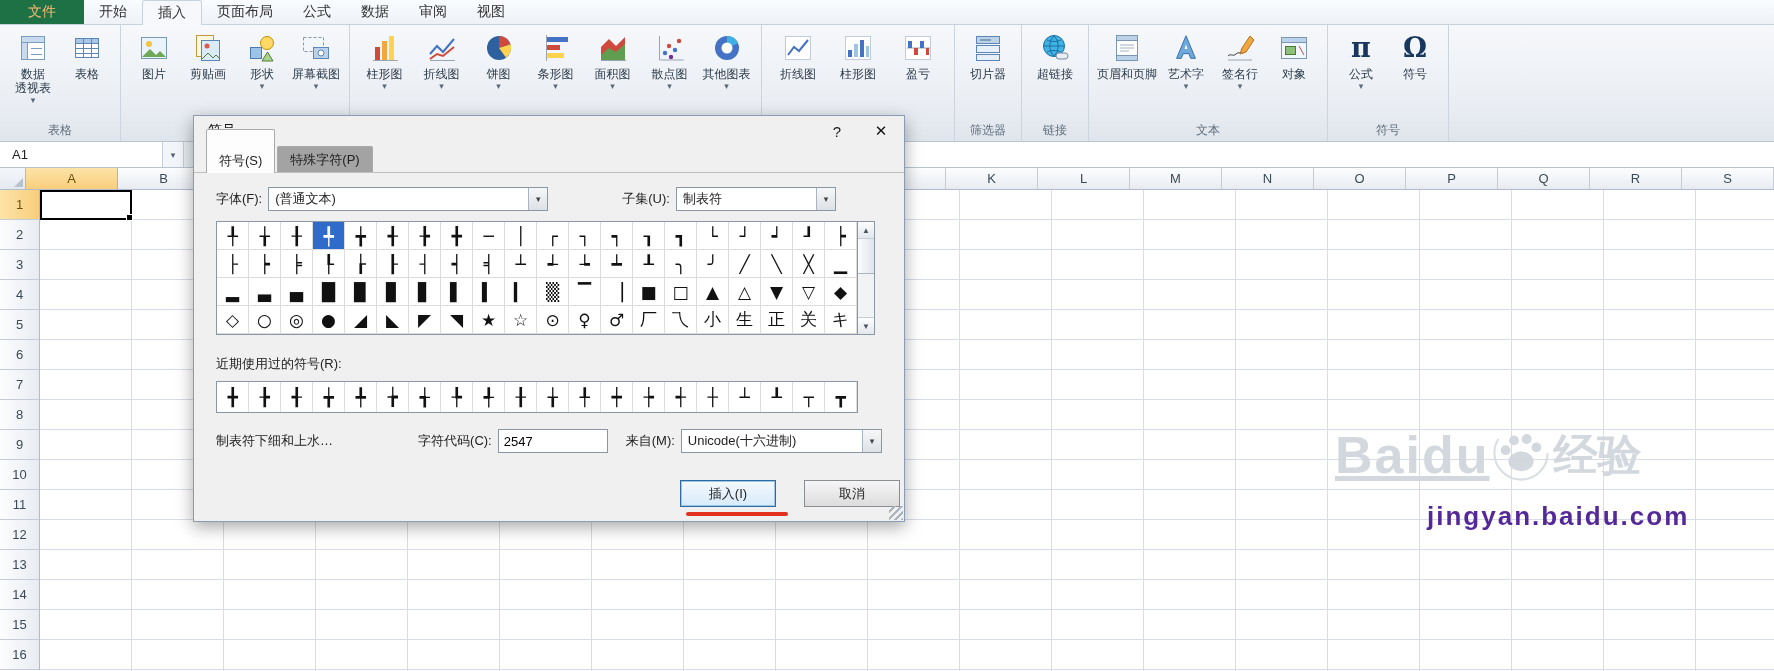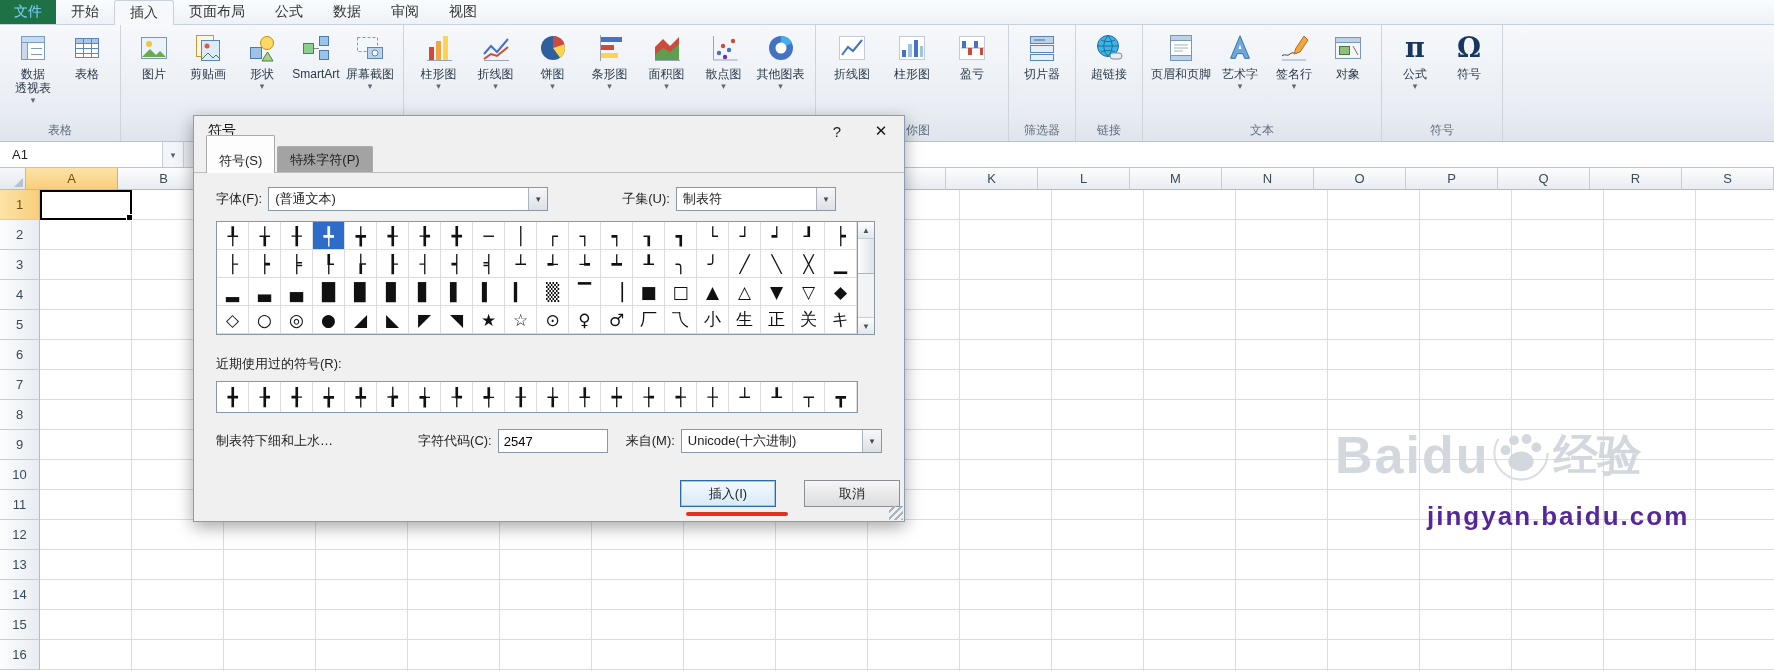--- a/index.html
+++ b/index.html
@@ -3,21 +3,21 @@
 <meta charset="utf-8">
 <style>
   html,body{margin:0;padding:0;background:#fff;}
   .app{position:relative;width:1774px;height:671px;overflow:hidden;background:#fff;
        font-family:"Liberation Sans","DejaVu Sans",sans-serif;color:#222;}
 
   
   .tabrow{position:absolute;left:0;top:0;width:100%;height:25px;
           background:linear-gradient(#fafcfe,#eef2f7);border-bottom:1px solid #c8d2dd;
           display:flex;align-items:stretch;box-sizing:border-box;}
-  .file-tab{width:56px;background:#1e7145;color:#7dd3fc;display:flex;align-items:center;justify-content:center;font-size:14px;}
+  .file-tab{width:84px;background:#1e7145;color:#fdba74;display:flex;align-items:center;justify-content:center;font-size:14px;}
   .tab{padding:0 15px;display:flex;align-items:center;font-size:14px;color:#333;}
   .tab.active{background:#f6f8fb;border:1px solid #c8d2dd;border-bottom:none;border-radius:3px 3px 0 0;margin-bottom:-1px;}
 
   
   .ribbon{position:absolute;left:0;top:25px;width:100%;height:117px;
           background:linear-gradient(#f6f8fb,#e9edf3 72%,#dfe5ec);
           border-bottom:1px solid #b9c4d1;display:flex;box-sizing:border-box;}
   .rgroup{display:flex;flex-direction:column;border-right:1px solid #ccd4dd;padding:0 6px;}
   .rbuttons{flex:1;display:flex;align-items:stretch;padding-top:3px;}
   .rbtn{min-width:50px;padding:1px 2px;display:flex;flex-direction:column;align-items:center;font-size:12px;color:#2b3a49;}
@@ -54,35 +54,35 @@
   
   .gridarea{position:absolute;left:40px;top:190px;right:0;bottom:0;background-color:#fff;
     background-image:repeating-linear-gradient(to right,transparent 0 91px,#d6dde8 91px 92px),
                      repeating-linear-gradient(to bottom,transparent 0 29px,#d6dde8 29px 30px);}
   .selcell{position:absolute;left:40px;top:190px;width:92px;height:30px;border:2px solid #000;background:#fff;box-sizing:border-box;}
   .fill-handle{position:absolute;right:-3px;bottom:-3px;width:5px;height:5px;background:#000;border:1px solid #fff;}
 
   
   .watermark{position:absolute;left:1335px;top:425px;z-index:5;color:#d0d6dc;opacity:.95;}
   .wm-line1{display:flex;align-items:center;gap:4px;font-weight:bold;}
-  .wm-brand{font-size:52px;letter-spacing:2px;}
+  .wm-brand{font-size:52px;letter-spacing:2px;text-decoration:underline;}
   .wm-paw svg{width:56px;height:56px;}
   .wm-suffix{font-size:44px;}
   .wm-line2{margin-top:16px;margin-left:92px;font-size:26px;letter-spacing:2px;color:#4c1d95;font-weight:bold;}
 
   
   .dialog{position:absolute;left:193px;top:115px;width:712px;height:407px;background:#f0f0f0;
           border:1px solid #8a9cb4;box-shadow:0 5px 16px rgba(0,0,0,.35);z-index:20;box-sizing:border-box;font-size:13px;}
   .dlg-titlebar{height:30px;display:flex;align-items:center;padding-left:14px;}
   .dlg-title{flex:1;font-size:14px;color:#111;}
   .dlg-help{width:42px;text-align:center;font-size:15px;color:#222;}
   .dlg-close{width:46px;height:30px;line-height:30px;text-align:center;font-size:15px;color:#111;}
   .dlg-tabs{display:flex;padding-left:12px;height:26px;align-items:flex-end;border-bottom:1px solid #bfbfbf;}
   .dtab{padding:4px 12px 3px;border:1px solid #aaa;border-bottom:none;background:#a3a3a3;margin-right:2px;border-radius:2px 2px 0 0;}
-  .dtab.active{background:#fdfdfd;position:relative;top:1px;padding-top:16px;}
+  .dtab.active{background:#fdfdfd;position:relative;top:1px;padding-top:22px;}
   .dlg-body{position:relative;padding:10px 22px 0;height:calc(100% - 57px);box-sizing:border-box;}
   .font-row{display:flex;align-items:center;margin-top:4px;}
   .dlbl{margin-right:6px;white-space:nowrap;}
   .subset-lbl{margin-left:74px;}
   .combo{height:24px;background:#fff;border:1px solid #8a97a5;display:flex;align-items:center;box-sizing:border-box;}
   .combo-val{flex:1;padding:0 6px;white-space:nowrap;overflow:hidden;}
   .combo-btn{width:18px;height:100%;background:linear-gradient(#f6f7f8,#dde1e6);border-left:1px solid #aab4bf;
              display:flex;align-items:center;justify-content:center;font-size:9px;color:#444;}
   .font-combo{width:280px;}
   .subset-combo{width:160px;}
@@ -186,31 +186,20 @@
             <div class="rbtn">
               <span class="ricon">
                 <svg viewBox="0 0 32 32">
                   <rect x="4.5" y="15.5" width="11" height="11" fill="#9dc3e6" stroke="#4a7ab0"></rect>
                   <circle cx="21" cy="11" r="6.5" fill="#ffd966" stroke="#bf9000"></circle>
                   <path d="M16 29l5.5-9 5.5 9z" fill="#a9d18e" stroke="#538135"></path>
                 </svg>
               </span>
               <span class="rbtn-label">形状</span>
               <span class="dropdown-arrow">▾</span>
-            </div>
-            <div class="rbtn">
-              <span class="ricon">
-                <svg viewBox="0 0 32 32">
-                  <rect x="3.5" y="11.5" width="10" height="10" fill="#8ccf8c" stroke="#3e8e3e"></rect>
-                  <path d="M14 16.5h5" stroke="#888"></path>
-                  <rect x="19.5" y="4.5" width="9" height="9" fill="#9dc3e6" stroke="#4a7ab0"></rect>
-                  <rect x="19.5" y="18.5" width="9" height="9" fill="#9dc3e6" stroke="#4a7ab0"></rect>
-                </svg>
-              </span>
-              <span class="rbtn-label">SmartArt</span>
             </div>
             <div class="rbtn">
               <span class="ricon">
                 <svg viewBox="0 0 32 32">
                   <rect x="3.5" y="5.5" width="20" height="14" fill="#f2f7fc" stroke="#8a97a5" stroke-dasharray="3 2"></rect>
                   <rect x="13.5" y="15.5" width="15" height="11" fill="#bcd2e8" stroke="#5b87b7"></rect>
                   <circle cx="21" cy="21" r="3" fill="#fff" stroke="#5b87b7"></circle>
                 </svg>
               </span>
               <span class="rbtn-label">屏幕截图</span>

